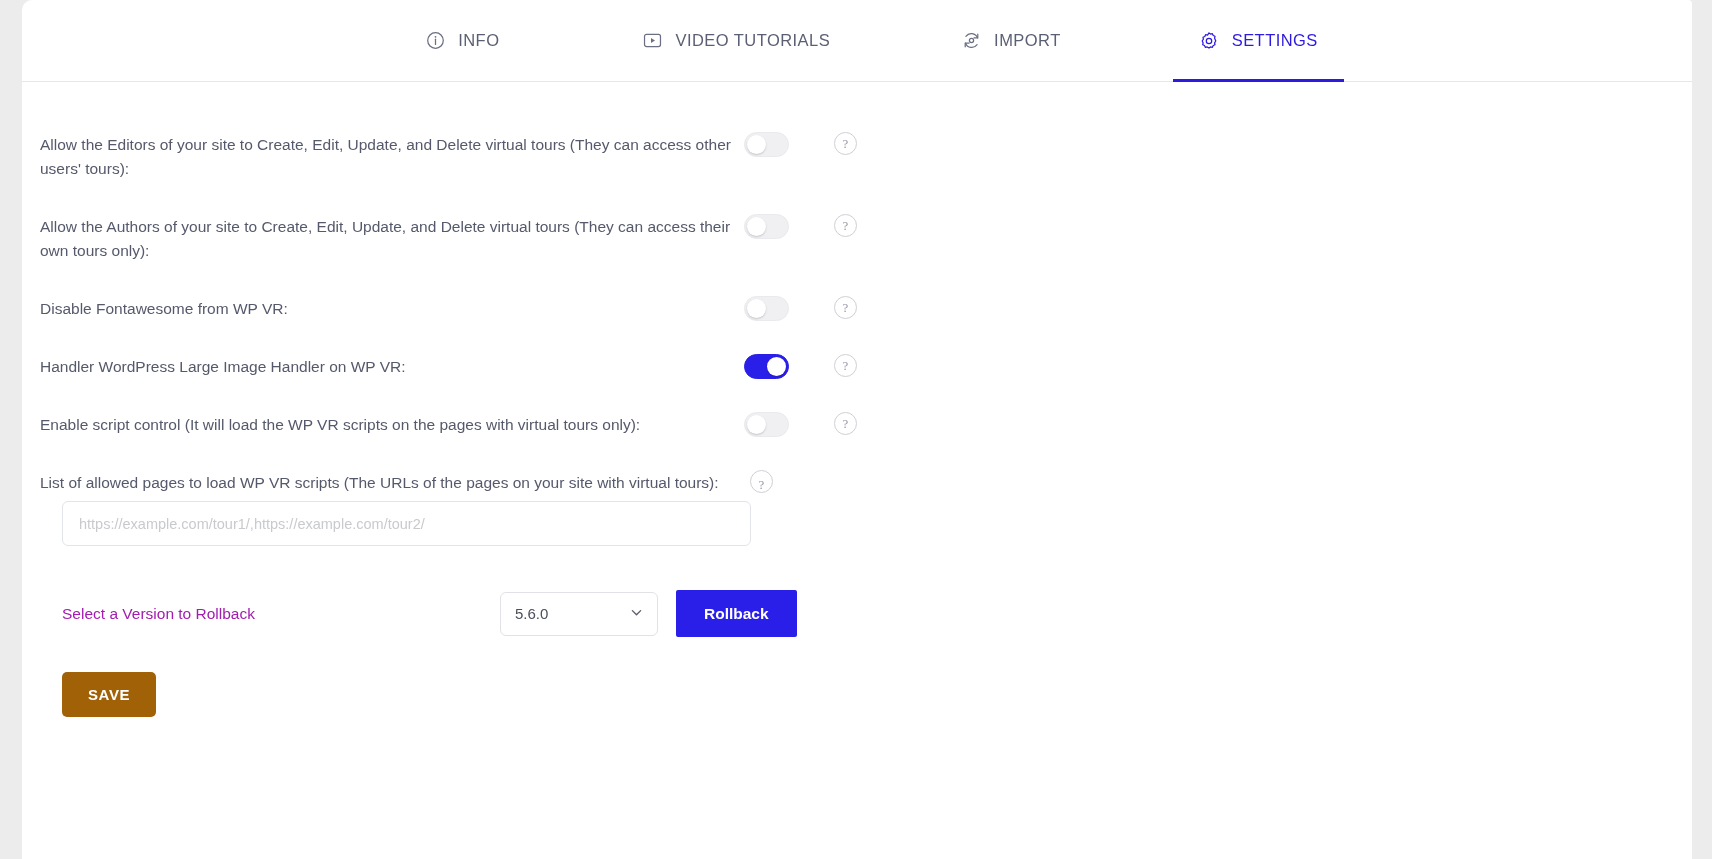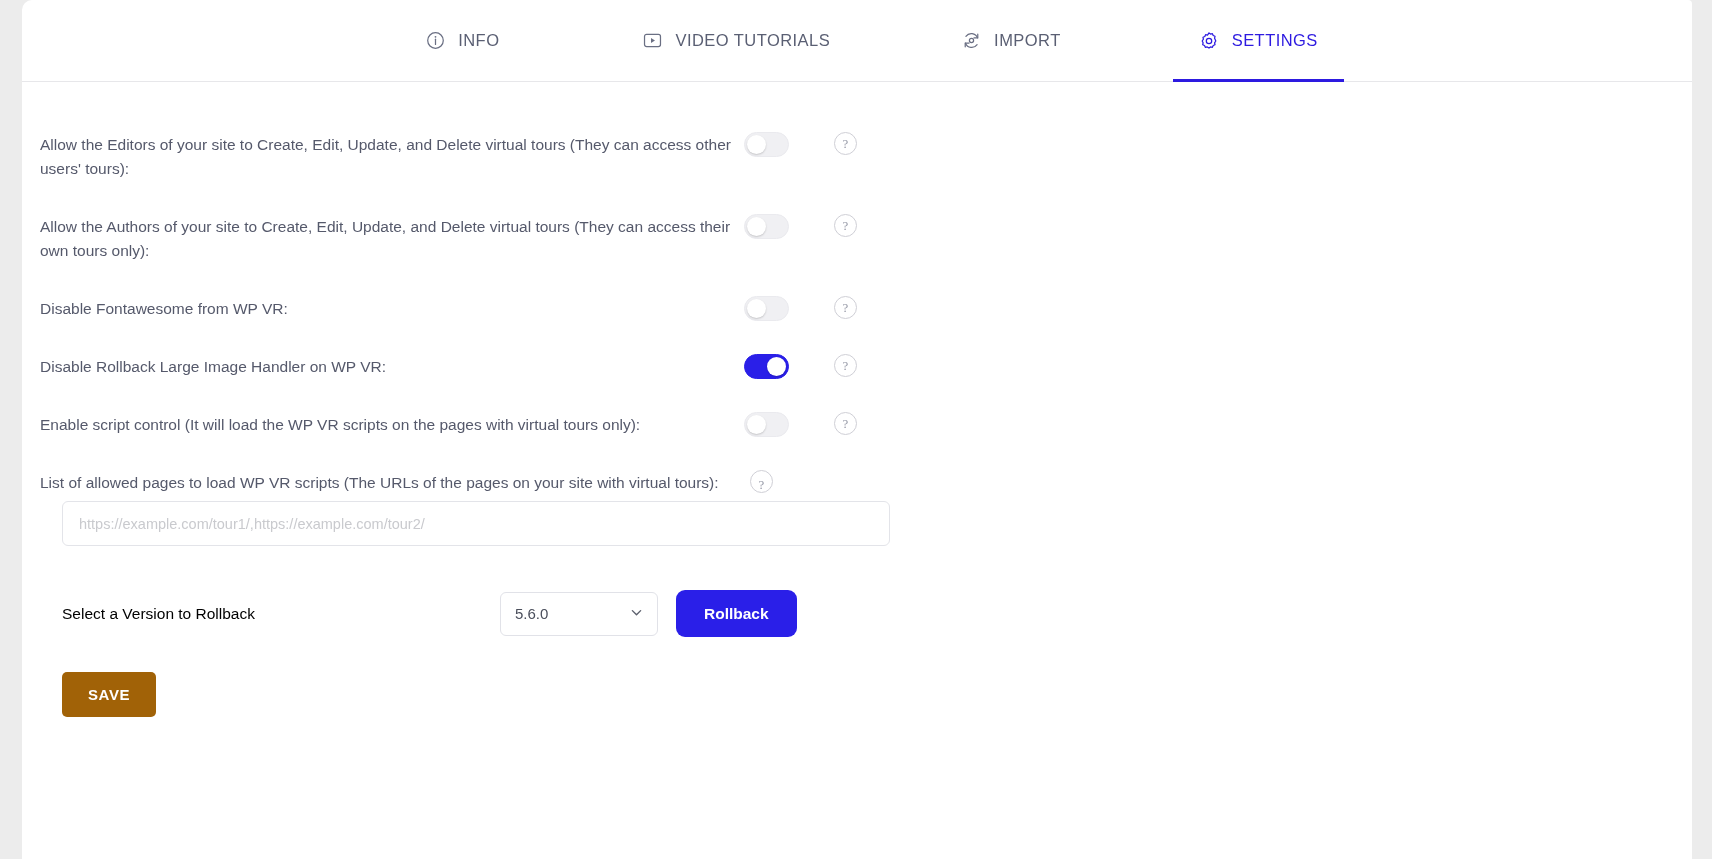--- a/index.html
+++ b/index.html
@@ -145,21 +145,21 @@
     line-height: 21px;
     text-align: center;
     cursor: pointer;
     background: #fff;
     flex: none;
     font-family: "Liberation Serif", serif;
   }
   
   .url-field {
     display: block;
-    width: 828px;
+    width: 689px;
     height: 45px;
     margin: 6px 0 0 22px;
     padding: 0 16px;
     border: 1px solid #e3e4e9;
     border-radius: 6px;
     background: #fff;
     font-size: 14.5px;
     color: #50545f;
     font-family: "Liberation Sans", sans-serif;
     outline: none;
@@ -168,21 +168,21 @@
 
   
   .rollback-row {
     display: flex;
     align-items: center;
     margin-top: 44px;
   }
   .rollback-label {
     width: 460px;
     font-size: 15.5px;
-    color: #000000;
+    color: #a21caf;
     padding-left: 22px;
   }
   .version-select {
     position: relative;
     width: 158px;
     height: 44px;
     border: 1px solid #e1e2e8;
     border-radius: 6px;
     background: #fff;
     display: flex;
@@ -196,21 +196,21 @@
     position: absolute;
     right: 13px; top: 50%;
     transform: translateY(-50%);
     pointer-events: none;
   }
   .btn-rollback {
     margin-left: 18px;
     height: 47px;
     padding: 1px 28px;
     border: none;
-    border-radius: 9px;
+    border-radius: 2px;
     background: #2a1fe8;
     color: #fff;
     font-size: 15.5px;
     font-weight: 700;
     cursor: pointer;
     font-family: "Liberation Sans", sans-serif;
   }
   .btn-save {
     margin: 35px 0 0 22px;
     height: 45px;
@@ -327,21 +327,21 @@
             <div class="toggle">
               <span class="knob"></span>
             </div>
           </div>
           <div class="opt-help">
             <div class="help">?</div>
           </div>
         </div>
 
         <div class="opt-row">
-          <div class="opt-label">Disable Rollback Large Image Handler on WP VR:</div>
+          <div class="opt-label">Handler WordPress Large Image Handler on WP VR:</div>
           <div class="opt-ctrl">
             <div class="toggle on">
               <span class="knob"></span>
             </div>
           </div>
           <div class="opt-help">
             <div class="help">?</div>
           </div>
         </div>
 

